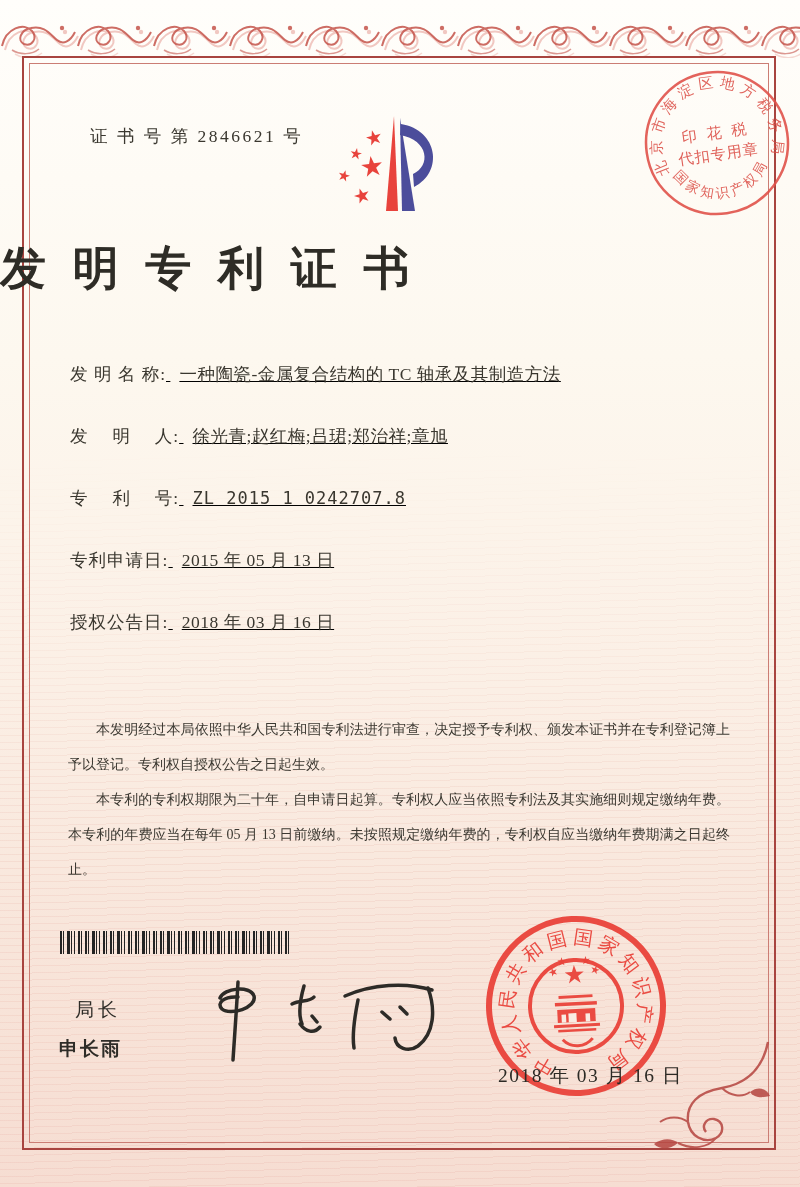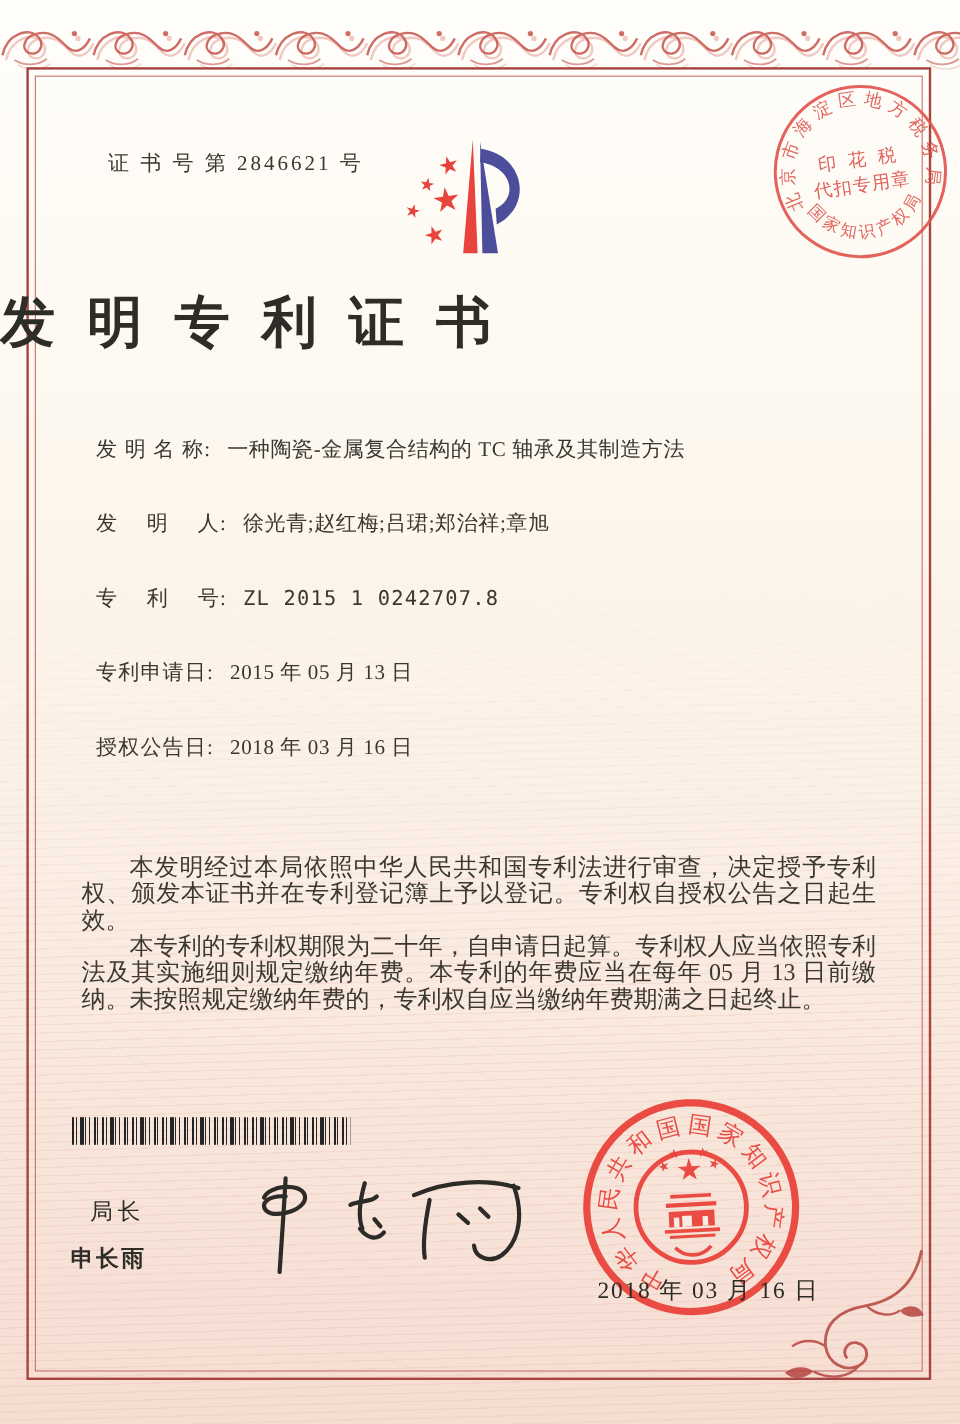--- a/index.html
+++ b/index.html
@@ -15,26 +15,26 @@
   .frame-outer{position:absolute;left:22px;top:56px;width:754px;height:1094px;
     border:2.5px solid #a8443f;box-sizing:border-box;}
   .frame-inner{position:absolute;left:29px;top:63px;width:740px;height:1080px;
     border:1px solid #cb7d74;box-sizing:border-box;}
   .cert-no{position:absolute;left:70px;top:124px;font-size:17.5px;letter-spacing:2.5px;color:#3a372f;margin-left:20px;}
   .logo{position:absolute;left:332px;top:80px;width:140px;height:145px;}
   .tax-seal{position:absolute;left:640px;top:66px;width:154px;height:154px;transform:rotate(-8deg);}
   .title{position:absolute;left:0;top:238px;width:100%;margin:0;text-align:left;
     font-size:46px;font-weight:700;color:#2e2c26;}
   .title span{letter-spacing:.58em;margin-right:-.58em;}
-  .fields{position:absolute;left:80px;top:362px;width:668px;}
+  .fields{position:absolute;left:70px;top:362px;width:668px;text-decoration:underline;}
   .field-row{height:23px;margin-bottom:39px;font-size:17.5px;color:#3a372f;white-space:nowrap;}
   .field-label{display:inline-block;letter-spacing:1px;}
   .field-value{margin-left:9px;letter-spacing:.5px;}
   .mono{font-family:"DejaVu Sans Mono","Liberation Mono",monospace;font-size:17px;letter-spacing:1px;}
-  .paras{position:absolute;left:68px;top:712px;width:662px;font-size:20px;line-height:22px;
+  .paras{position:absolute;left:68px;top:712px;width:662px;font-size:14px;line-height:35px;
     color:#3b3831;text-align:justify;}
   .paras p{margin:0;text-indent:2em;}
   .barcode{position:absolute;left:60px;top:931px;width:232px;height:23px;
     background:repeating-linear-gradient(90deg,
       #242424 0 2px,transparent 2px 3px,#242424 3px 4px,transparent 4px 7px,
       #242424 7px 10px,transparent 10px 11px,#242424 11px 12px,transparent 12px 14px,
       #242424 14px 15px,transparent 15px 18px,#242424 18px 20px,transparent 20px 21px,
       #242424 21px 22px,transparent 22px 25px);}
   .sig-title{position:absolute;left:75px;top:997px;font-size:19px;font-weight:400;
     color:#2f2d28;letter-spacing:4px;font-family:"Liberation Sans","DejaVu Sans",sans-serif;}

